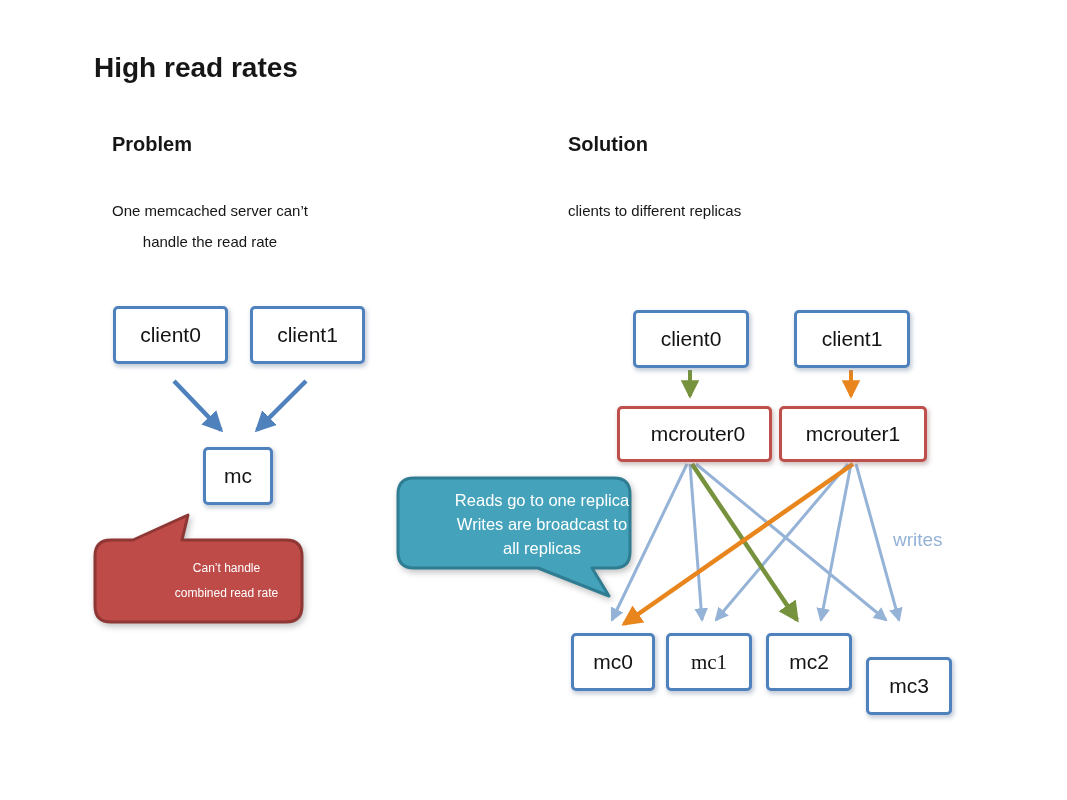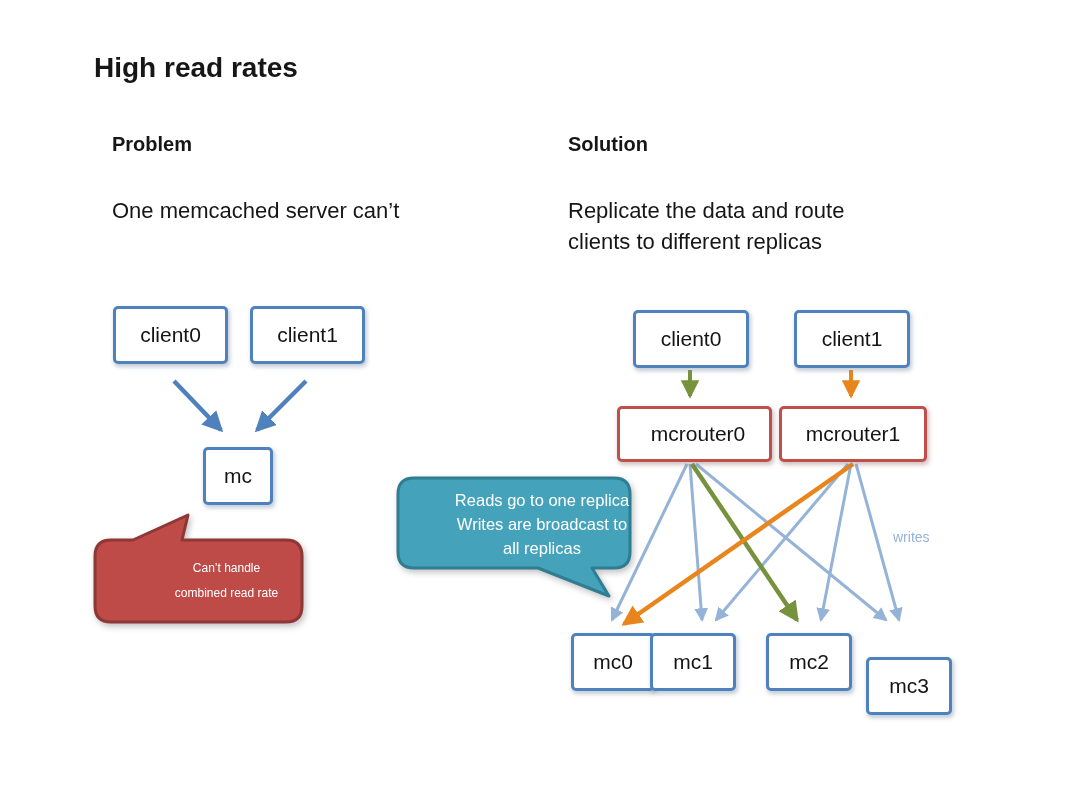--- a/index.html
+++ b/index.html
@@ -5,21 +5,21 @@
   html,body{margin:0;padding:0;background:#ffffff;}
   #slide{
     position:relative;width:1067px;height:800px;background:#ffffff;overflow:hidden;
     font-family:"Liberation Sans","DejaVu Sans",sans-serif;color:#111111;
   }
   .abs{position:absolute;}
   #arrow-layer{position:absolute;left:0;top:0;width:1067px;height:800px;z-index:1;}
   .txt-layer{z-index:2;}
   #slide-title{left:94px;top:52px;font-size:28px;font-weight:bold;color:#161616;letter-spacing:0px;}
   .col-heading{font-size:20px;font-weight:bold;color:#161616;}
-  .col-body{font-size:22px;color:#161616;line-height:31px;}
+  .col-body{font-size:15px;color:#161616;line-height:31px;text-align:center;}
   #problem-heading{left:112px;top:133px;}
   #problem-body{left:112px;top:195px;}
   #solution-heading{left:568px;top:133px;}
   #solution-body{left:568px;top:195px;}
   .node{
     display:flex;align-items:center;justify-content:center;
     background:#ffffff;border:3px solid #4f81bd;border-radius:5px;
     font-size:21px;color:#141414;z-index:2;
     box-shadow:1.5px 2.5px 4px rgba(120,140,165,0.45);
   }
@@ -27,29 +27,29 @@
   
   #p-client0{left:113px;top:306px;width:109px;height:52px;}
   #p-client1{left:250px;top:306px;width:109px;height:52px;}
   #p-mc{left:203px;top:447px;width:64px;height:52px;}
   
   #s-client0{left:633px;top:310px;width:110px;height:52px;}
   #s-client1{left:794px;top:310px;width:110px;height:52px;}
   #s-mcrouter0{left:617px;top:406px;width:142px;height:50px;padding-left:7px;}
   #s-mcrouter1{left:779px;top:406px;width:142px;height:50px;}
   #s-mc0{left:571px;top:633px;width:78px;height:52px;}
-  #s-mc1{left:650px;top:633px;width:80px;height:52px;}
+  #s-mc1{left:666px;top:633px;width:80px;height:52px;font-family:Liberation Serif, serif;}
   #s-mc2{left:766px;top:633px;width:80px;height:52px;}
   #s-mc3{left:866px;top:657px;width:80px;height:52px;}
   .callout-text{
     z-index:3;color:#ffffff;text-align:center;padding-left:28px;
   }
   #red-callout-text{left:95px;top:556px;width:207px;font-size:12px;line-height:25px;}
   #teal-callout-text{left:398px;top:488px;width:232px;font-size:16.5px;line-height:24px;}
-  #writes-label{left:893px;top:529px;font-size:14px;color:#95b3d7;z-index:2;}
+  #writes-label{left:893px;top:529px;font-size:19px;color:#95b3d7;z-index:2;}
   .bubble{filter:drop-shadow(2px 3px 3px rgba(100,100,100,0.4));}
 </style>
 </head>
 <body>
 
 <div id="slide">
 
   <svg id="arrow-layer" viewBox="0 0 1067 800" xmlns="http://www.w3.org/2000/svg">
     <defs>
       <marker id="mBlue" viewBox="0 0 10 10" refX="8.5" refY="5" markerWidth="4.6" markerHeight="4.6" orient="auto" markerUnits="strokeWidth">
@@ -85,25 +85,25 @@
     <path class="bubble" d="M 111 540 L 133 540 L 188 515 L 182 540 L 286 540 Q 302 540 302 556 L 302 606 Q 302 622 286 622 L 111 622 Q 95 622 95 606 L 95 556 Q 95 540 111 540 Z" fill="#be4b48" stroke="#8e3734" stroke-width="3" stroke-linejoin="round"></path>
 
     <path class="bubble" d="M 414 478 L 614 478 Q 630 478 630 494 L 630 552 Q 630 568 614 568 L 592 568 L 609 596 L 538 568 L 414 568 Q 398 568 398 552 L 398 494 Q 398 478 414 478 Z" fill="#44a3bb" stroke="#2f7d92" stroke-width="3" stroke-linejoin="round"></path>
   </svg>
 
   <div class="abs txt-layer" id="slide-title">High read rates</div>
 
   <div class="abs txt-layer col-heading" id="problem-heading">Problem</div>
   <div class="abs txt-layer col-body" id="problem-body">
     <div>One memcached server can’t</div>
+    <div>handle the read rate</div>
   </div>
 
   <div class="abs txt-layer col-heading" id="solution-heading">Solution</div>
   <div class="abs txt-layer col-body" id="solution-body">
-    <div>Replicate the data and route</div>
     <div>clients to different replicas</div>
   </div>
 
   <div class="abs node" id="p-client0">client0</div>
   <div class="abs node" id="p-client1">client1</div>
   <div class="abs node" id="p-mc">mc</div>
 
   <div class="abs node" id="s-client0">client0</div>
   <div class="abs node" id="s-client1">client1</div>
   <div class="abs node red-border" id="s-mcrouter0">mcrouter0</div>

